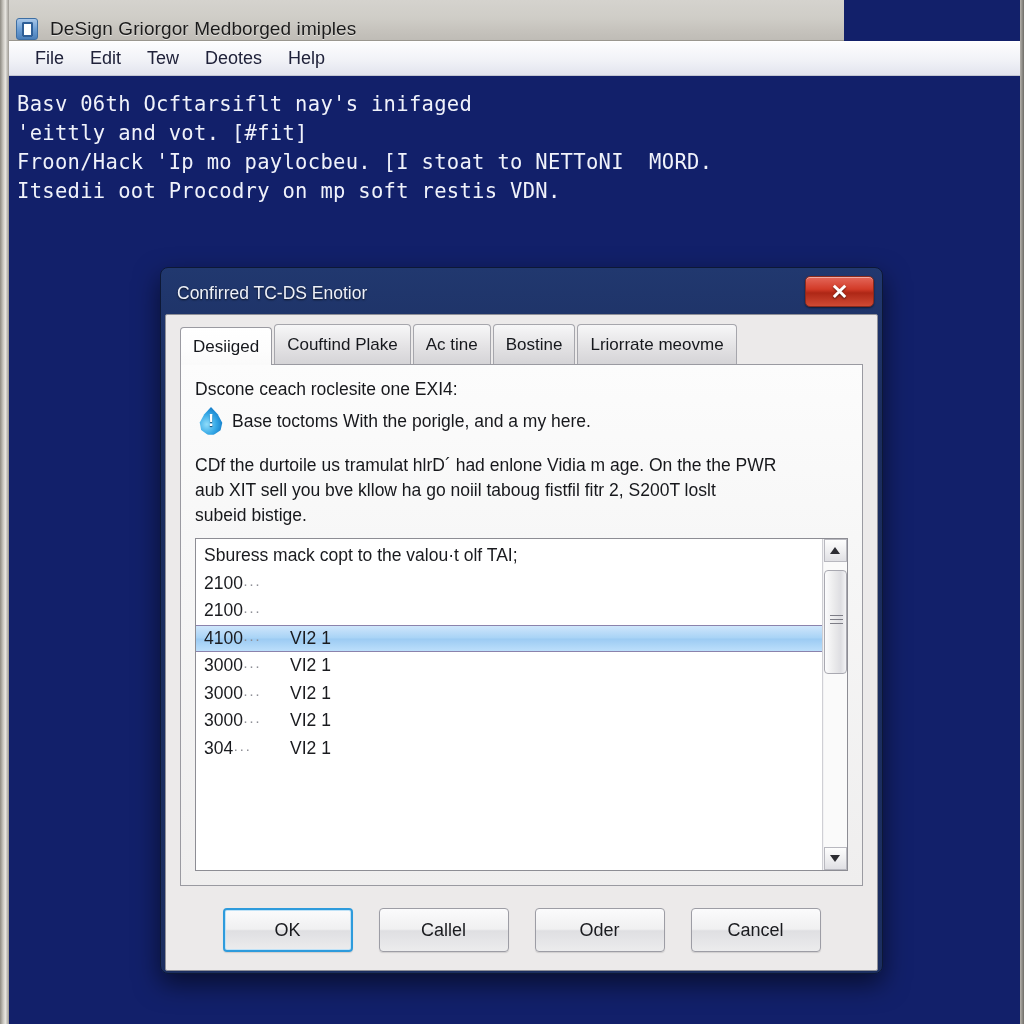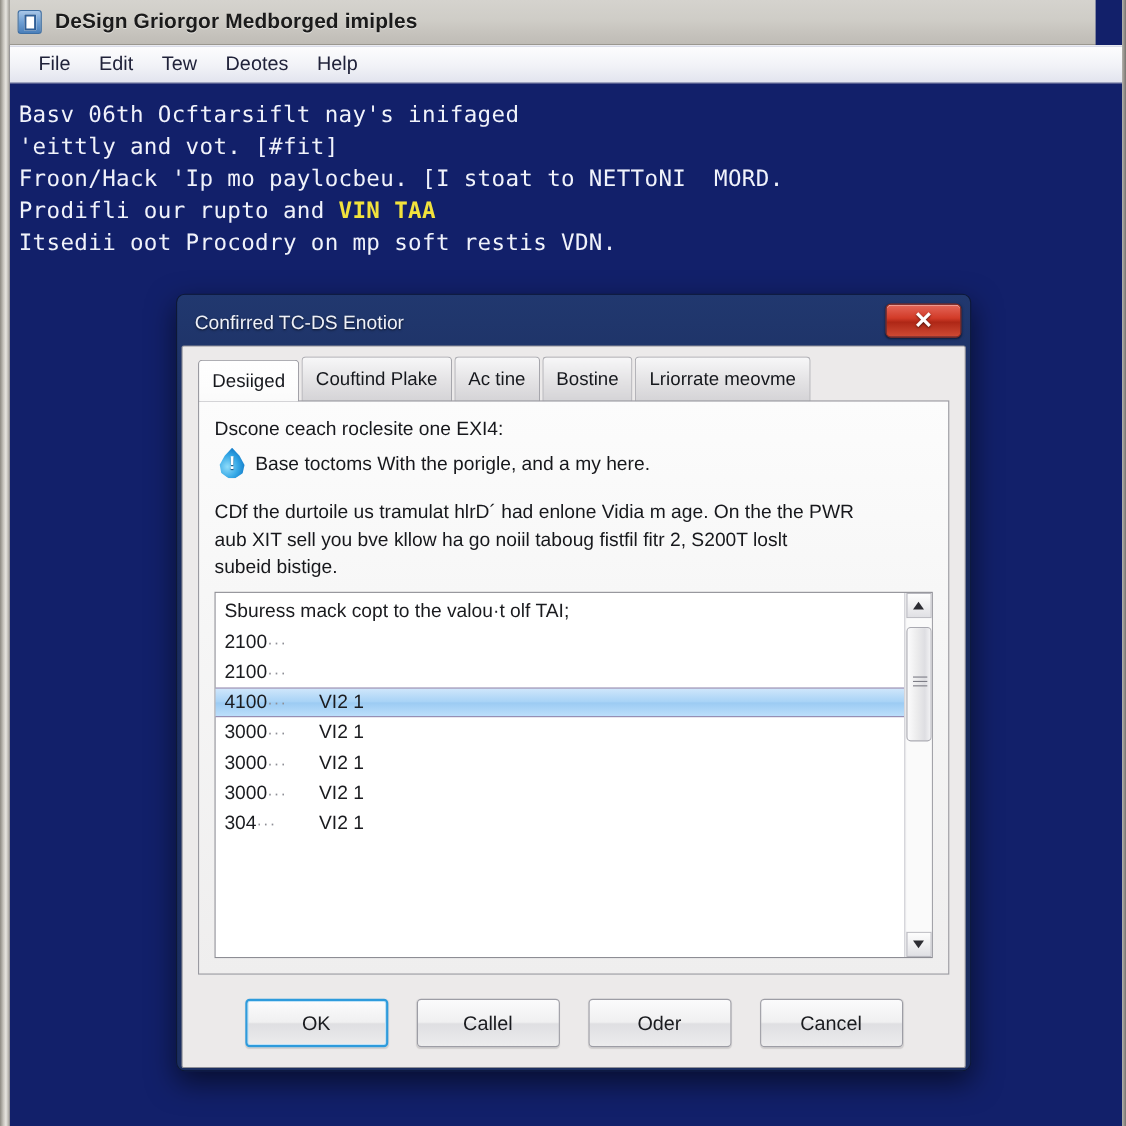--- a/index.html
+++ b/index.html
@@ -23,24 +23,24 @@
     z-index: 40;
   }
   .frame-right {
     position: absolute; right: 0; top: 0; width: 4px; height: 1024px;
     background: linear-gradient(to left,#6f6d68 0%,#b6b3ad 100%);
     z-index: 40;
   }
 
   
   .titlebar {
-    position: absolute; left: 0; top: 0; width: 996px; height: 41px;
+    position: absolute; left: 0; top: 0; width: 844px; height: 41px;
     background: linear-gradient(to bottom,#d5d3ce 0%,#cfcdc7 45%,#c6c3bd 75%,#bfbcb6 100%);
     border-bottom: 1px solid #9a978f;
-    display: flex; align-items: center; font-weight: bold;
+    display: flex; align-items: flex-end;
   }
   .app-icon {
     width: 22px; height: 22px; margin-left: 16px; margin-right: 12px;
     border-radius: 3px;
     background: linear-gradient(to bottom,#a9c7e8 0%,#6e9fd4 50%,#4a7fba 100%);
     border: 1px solid #3d6ea3;
     position: relative; flex: none;
   }
   .app-icon::after {
     content:""; position:absolute; left:5px; top:3px; width:11px; height:15px;
@@ -272,21 +272,20 @@
     <div class="menu-item">Edit</div>
     <div class="menu-item">Tew</div>
     <div class="menu-item">Deotes</div>
     <div class="menu-item">Help</div>
   </div>
 
   <div class="doc">
     <div class="doc-line">Basv 06th Ocftarsiflt nay's inifaged</div>
     <div class="doc-line">'eittly and vot. [#fit]</div>
     <div class="doc-line">Froon/Hack 'Ip mo paylocbeu. [I stoat to NETToNI  MORD.</div>
-    <div class="doc-line"><span>Prodifli our rupto and </span><span class="hl-yellow">VIN TAA</span></div>
     <div class="doc-line">Itsedii oot Procodry on mp soft restis VDN.</div>
   </div>
 
   <div class="dialog">
 
     <div class="dialog-titlebar">
       <div class="dialog-title">Confirred TC-DS Enotior</div>
       <div class="close-btn">
         <span class="close-x">✕</span>
       </div>

